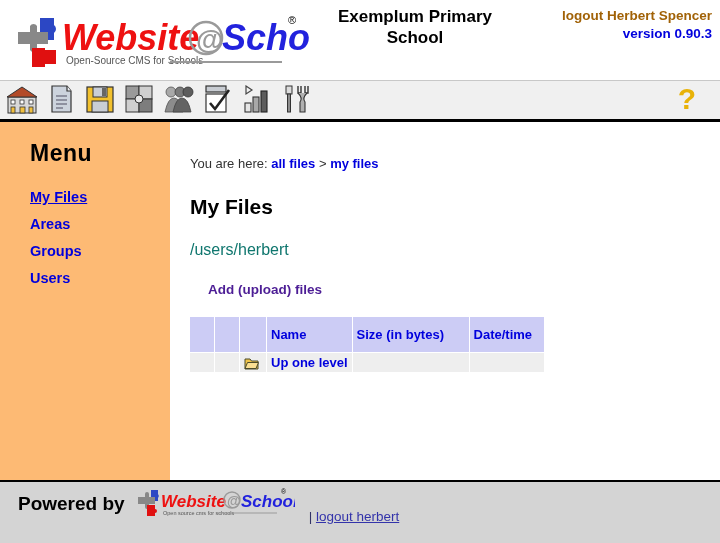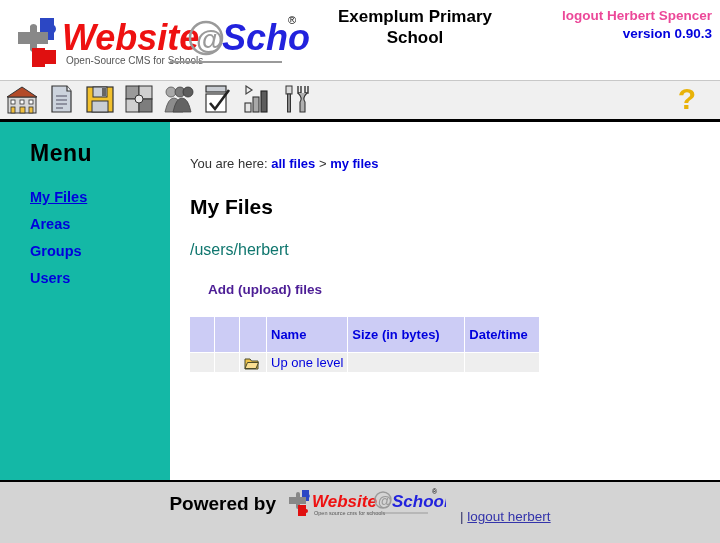--- a/index.html
+++ b/index.html
@@ -38,21 +38,21 @@
   #header-links {
     position: absolute;
     right: 8px; top: 7px;
     text-align: right;
     font-size: 13.5px;
     font-weight: bold;
     line-height: 18px;
     color: #0000dd;
   }
   #header-links a {
-    color: #ec4899;
+    color: #a16207;
     text-decoration: none;
   }
   #header-links div { white-space: nowrap; }
 
   
   #toolbar {
     position: relative;
     height: 38px;
     background: #f0f0f0;
     border-top: 1px solid #c8c8c8;
@@ -87,21 +87,21 @@
   
   #page-body {
     position: relative;
     height: 364px;
     background: #ffffff;
   }
   #sidebar {
     position: absolute;
     left: 0; top: 0;
     width: 170px; height: 364px;
-    background: #14b8a6;
+    background: #fdba74;
   }
   #menu-title {
     margin: 18px 0 0 30px;
     font-size: 23px;
     font-weight: bold;
     color: #000000;
     letter-spacing: 0.5px;
   }
   #menu-list {
     margin: 22px 0 0 30px;
@@ -178,40 +178,40 @@
     width: 16px;
     padding: 2px 4px;
   }
   #file-table td {
     background: #eeeeee;
     padding: 2px 4px;
     white-space: nowrap;
   }
   #file-table td.name-cell a {
     color: #0000dd;
-    font-weight: normal;
+    font-weight: bold;
     text-decoration: none;
   }
   .folder-icon { vertical-align: -3px; margin-right: 3px; }
   .cell-size { width: 108px; }
   .cell-date { width: 66px; }
 
   
   #footer {
     position: absolute;
     left: 0; bottom: 0;
     width: 720px; height: 61px;
     background: #d4d4d4;
     border-top: 2px solid #000000;
   }
   #footer-inner {
     display: flex;
     align-items: center;
     height: 44px;
-    justify-content: center;
+    padding-left: 18px;
   }
   #powered-by {
     font-size: 19px;
     font-weight: bold;
     color: #000000;
     margin-right: 10px;
   }
   #footer-logout {
     margin-left: 14px;
     align-self: flex-end;

